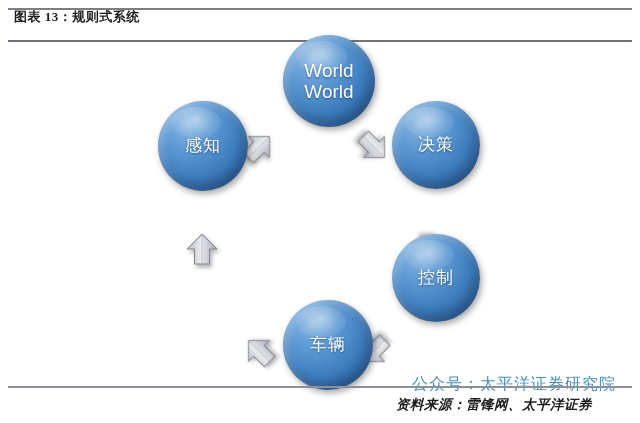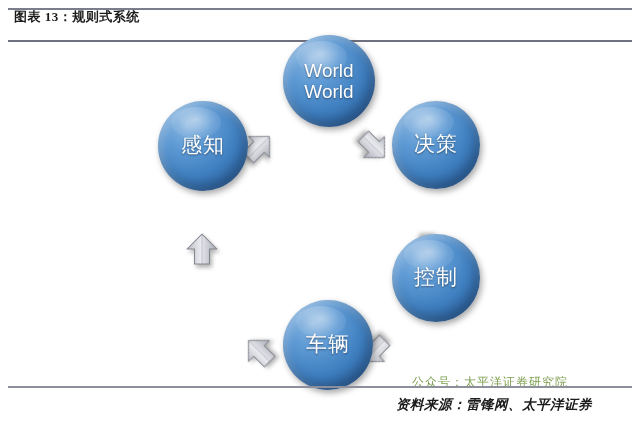--- a/index.html
+++ b/index.html
@@ -90,21 +90,21 @@
       rgba(255,255,255,0) 100%);
     pointer-events: none;
   }
   .node .label {
     position: relative;
     z-index: 2;
     padding: 0 4px;
   }
 
   .node-en .label { font-family: "Liberation Sans", sans-serif; font-size: 19px; }
-  .node-cn .label { font-family: "Liberation Serif", "DejaVu Serif", serif; font-size: 21px; letter-spacing: 1px;}
+  .node-cn .label { font-family: "Liberation Serif", "DejaVu Serif", serif; font-size: 17px; letter-spacing: 1px;}
 
   
   #node-world   { left: 283px; top: -7px;  width: 92px;  height: 92px; }
   #node-decide  { left: 392px; top: 59px;  width: 88px;  height: 88px; }
   #node-control { left: 392px; top: 192px; width: 88px;  height: 88px; }
   #node-vehicle { left: 283px; top: 258px; width: 90px;  height: 90px; }
   #node-sensor  { left: 158px; top: 192px; width: 90px;  height: 90px; }
   #node-percept { left: 158px; top: 59px;  width: 90px;  height: 90px; }
 
   
@@ -136,22 +136,22 @@
     letter-spacing: 0.5px;
     white-space: nowrap;
     font-style: italic;
   }
 
   
   .watermark {
     position: absolute;
     left: 412px;
     top: 374px;
-    font-size: 12px;
-    color: #4d7c0f;
+    font-size: 16px;
+    color: #0369a1;
     font-family: "Liberation Serif", "DejaVu Serif", serif;
     letter-spacing: 1px;
     white-space: nowrap;
     opacity: 0.75;
   }
 </style>
 </head>
 <body>
 
 <div id="page">

